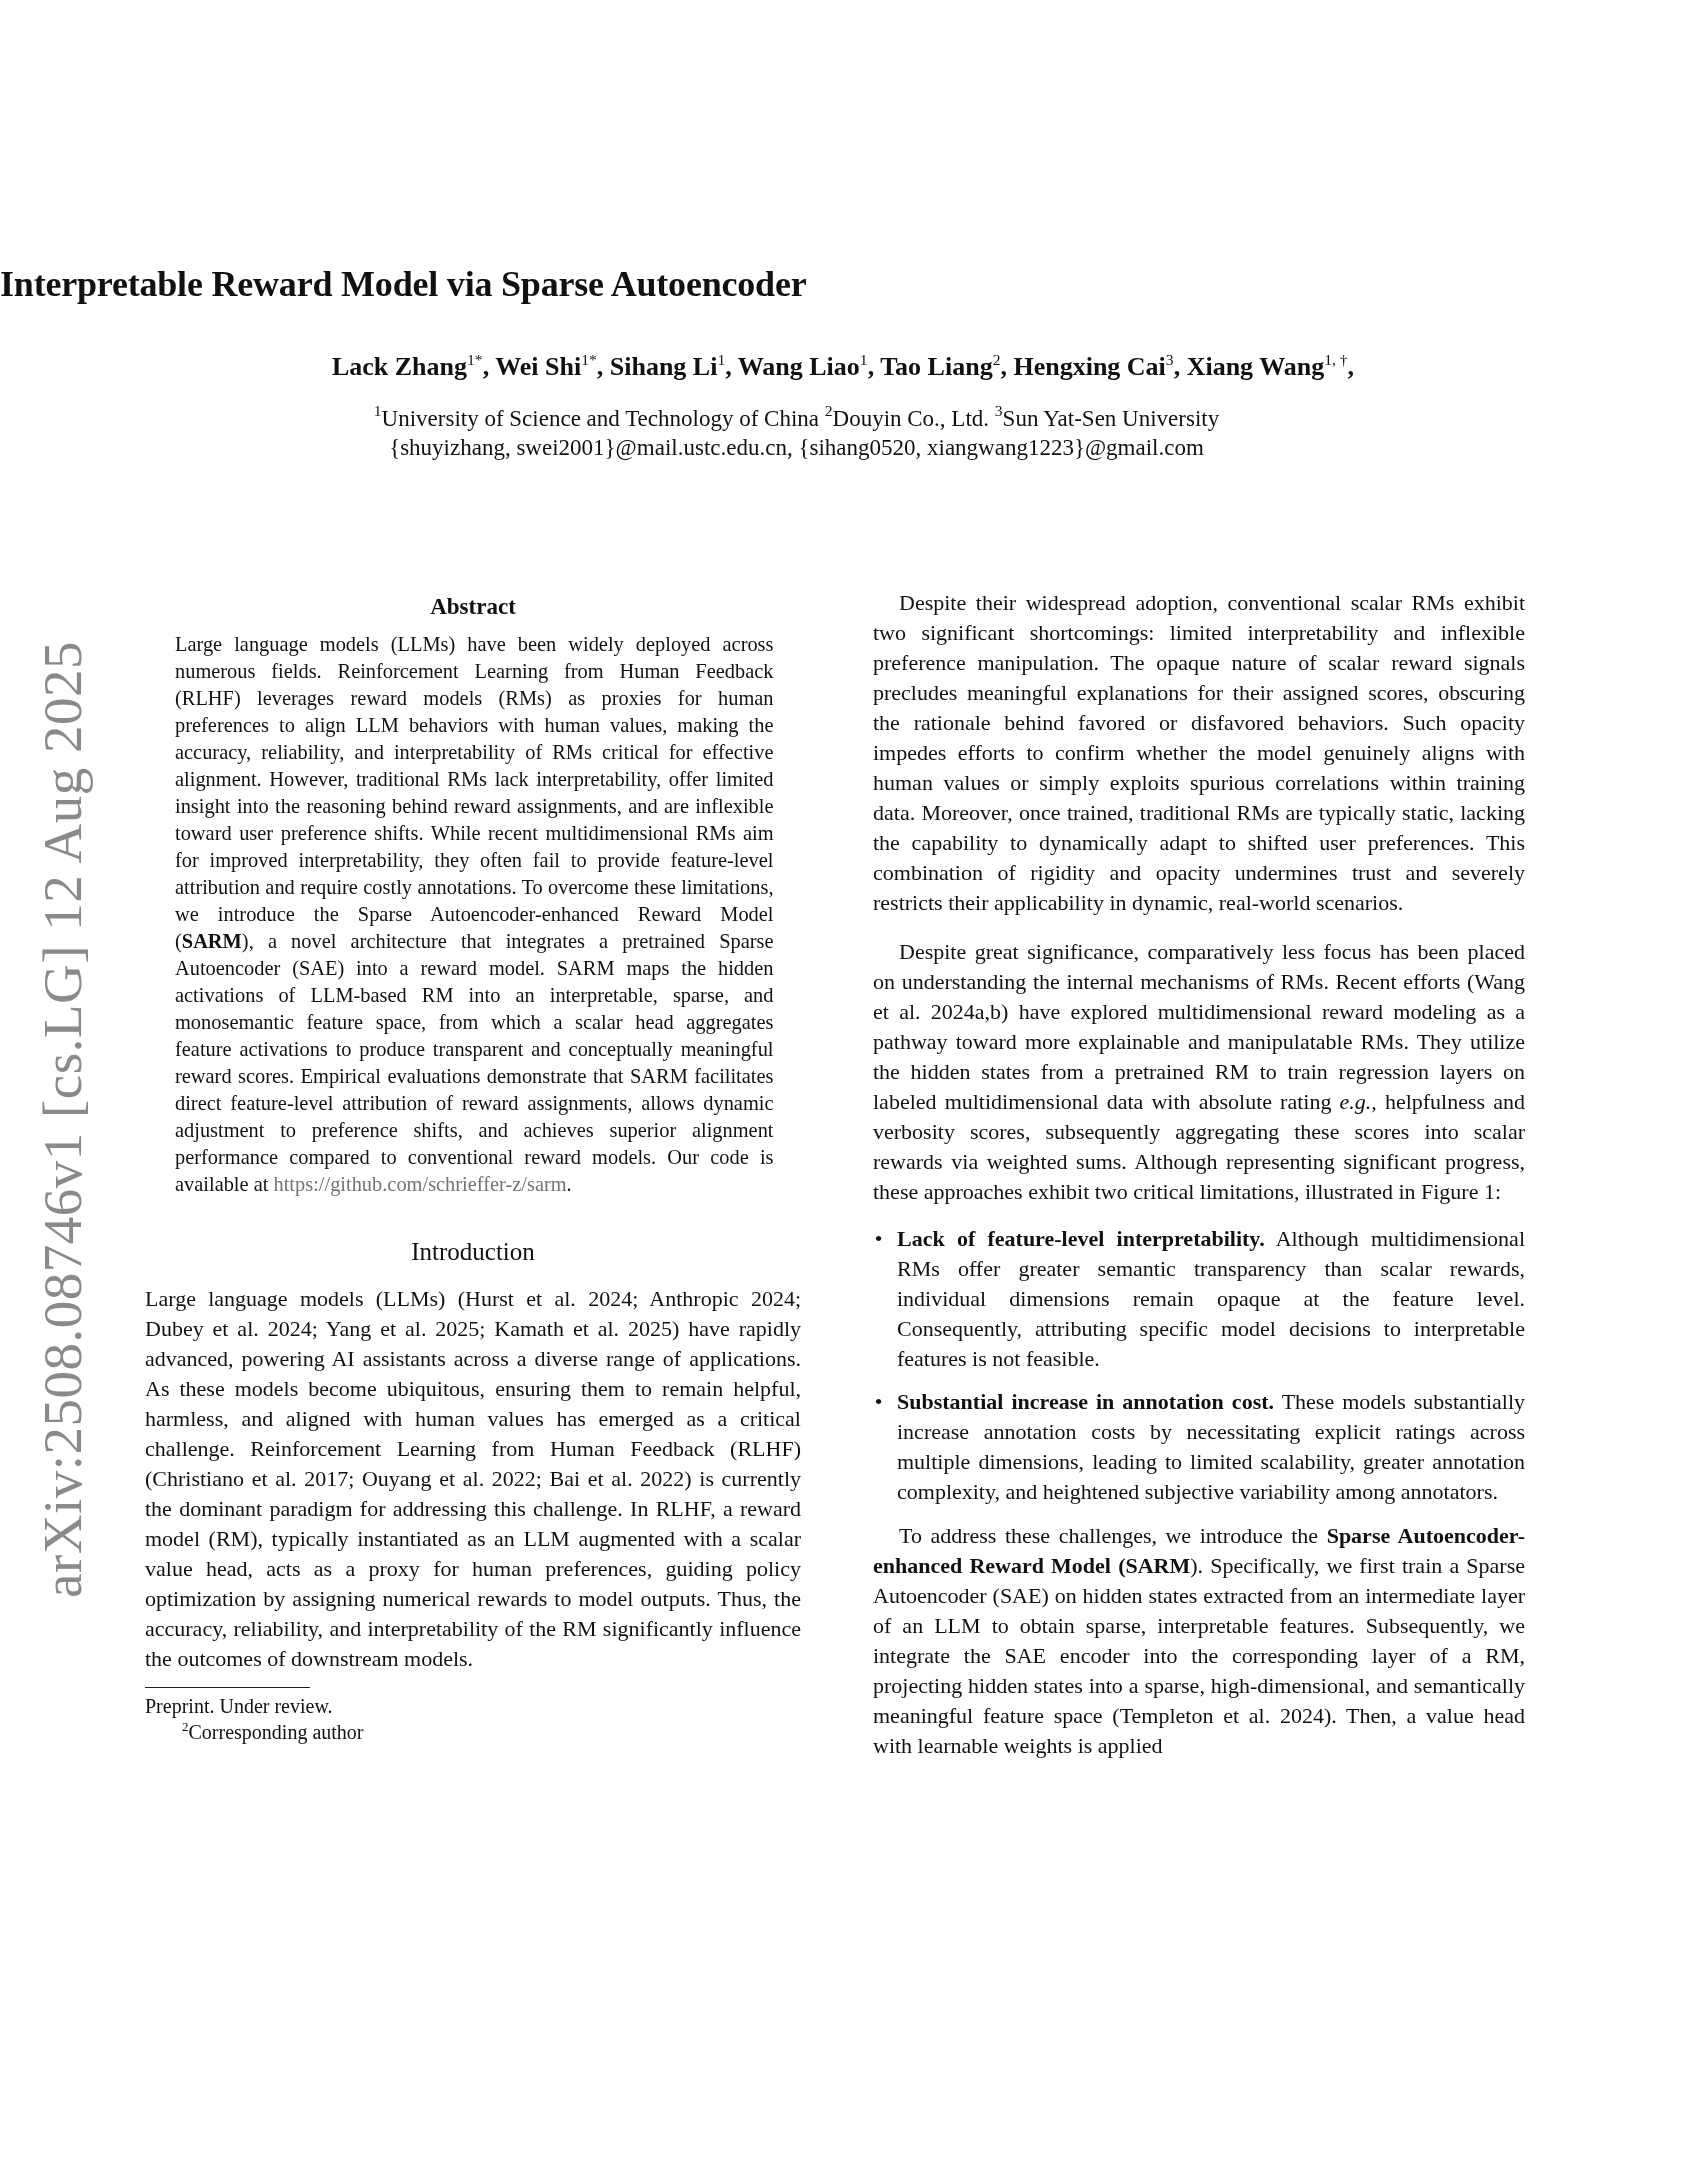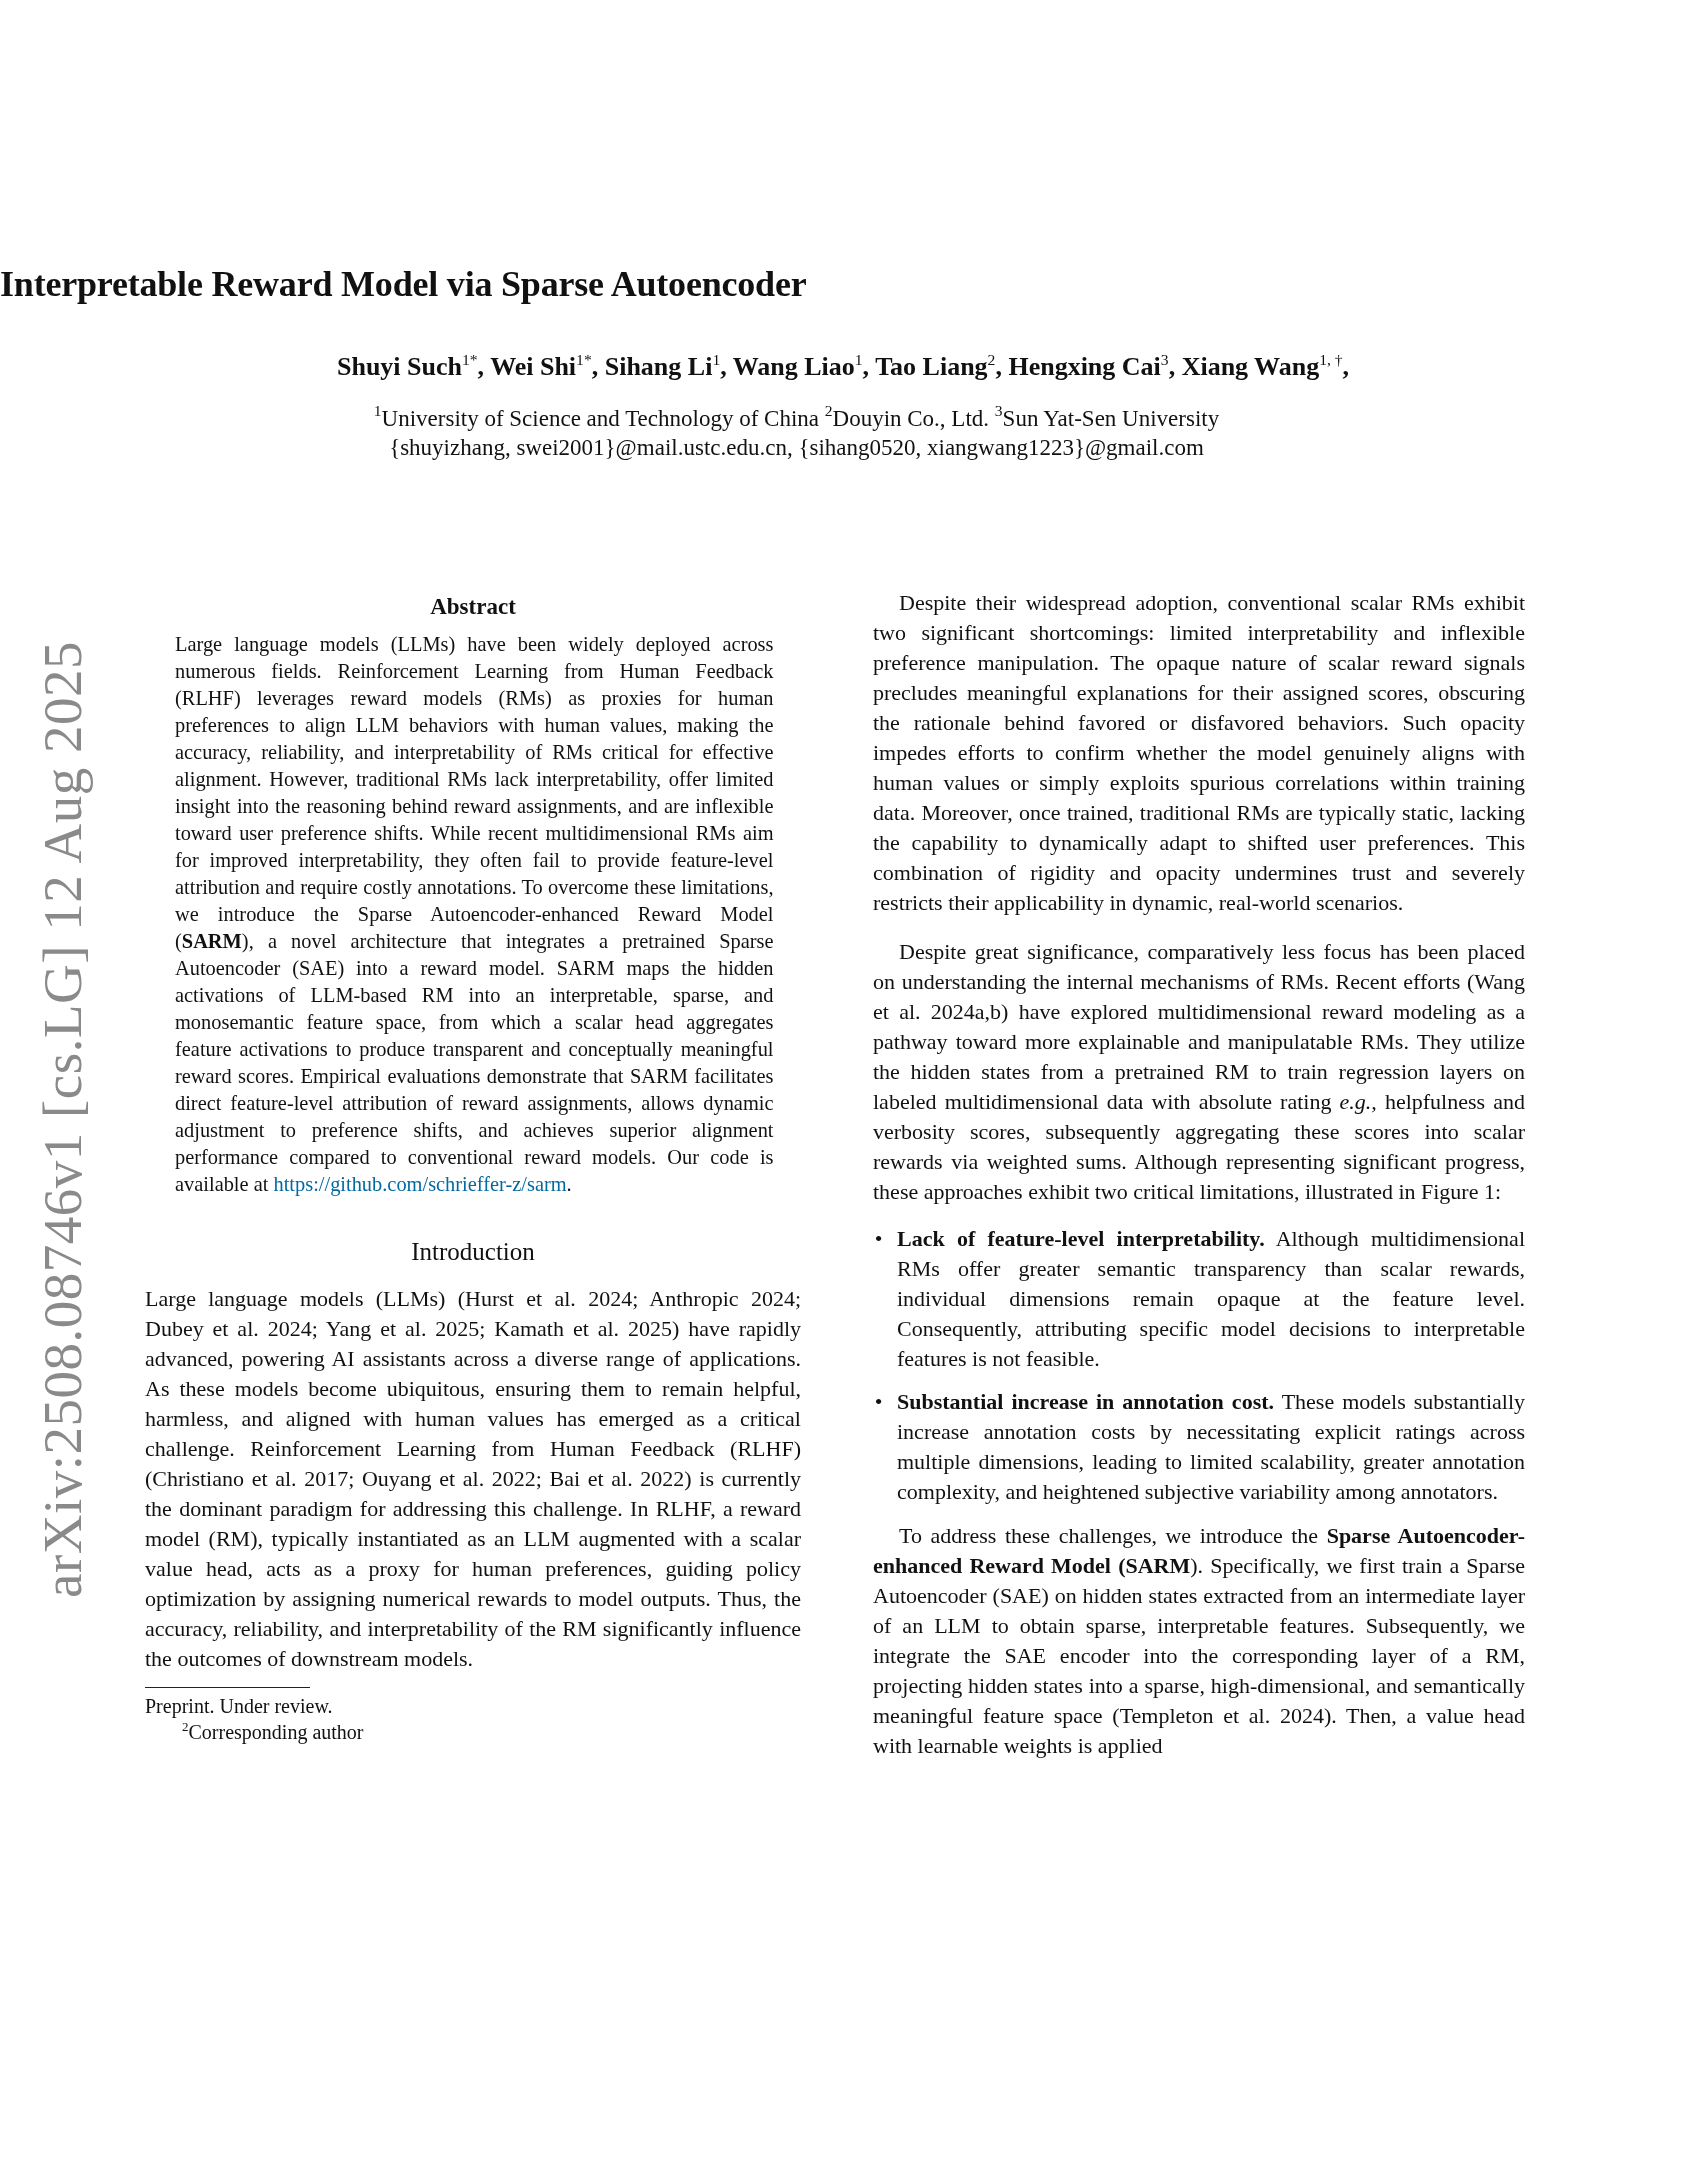--- a/index.html
+++ b/index.html
@@ -24,31 +24,31 @@
   .right-p { margin: 0; }
   .right-p + .right-p { margin-top: 19px; }
   ul.bullets { list-style: none; margin: 16.5px 0 14.7px 0; padding: 0; }
   ul.bullets li { position: relative; padding-left: 24px; margin-bottom: 13px; }
   ul.bullets li .bullet { position: absolute; left: 1.8px; top: 0; }
   b { font-weight: bold; }
   .footnote-rule { width: 165px; border-top: 1.4px solid #222; margin: 13px 0 5.5px 0; }
   .footnotes { font-size: 20px; line-height: 26px; text-align: left; }
   .footnotes .fn { padding-left: 37px; }
   .footnotes sup { font-size: 13px; vertical-align: 8.3px; line-height: 0; }
-  .link { color: #0369a1; text-decoration: none; }
+  .link { color: #737373; text-decoration: none; }
 </style>
 </head>
 <body>
 
 <div class="abs side-stamp">arXiv:2508.08746v1  [cs.LG]  12 Aug 2025</div>
 
 <div class="abs title">Interpretable Reward Model via Sparse Autoencoder</div>
 
 <div class="abs authors">
-  <span><span>Shuyi Such</span><sup>1*</sup></span>,
+  <span><span>Lack Zhang</span><sup>1*</sup></span>,
   <span><span>Wei Shi</span><sup>1*</sup></span>,
   <span><span>Sihang Li</span><sup>1</sup></span>,
   <span><span>Wang Liao</span><sup>1</sup></span>,
   <span><span>Tao Liang</span><sup>2</sup></span>,
   <span><span>Hengxing Cai</span><sup>3</sup></span>,
   <span><span>Xiang Wang</span><sup>1, †</sup></span>,
 </div>
 
 <div class="abs affil">
   <div>

